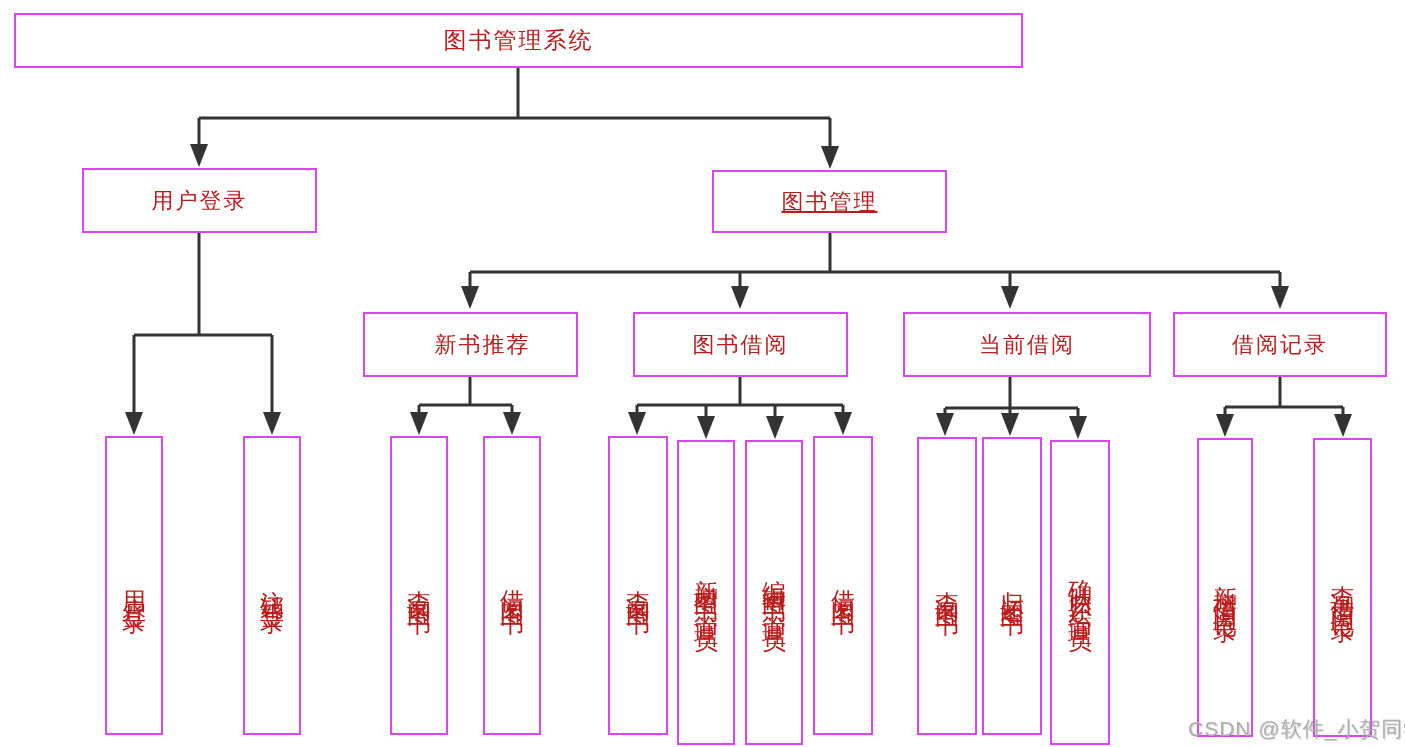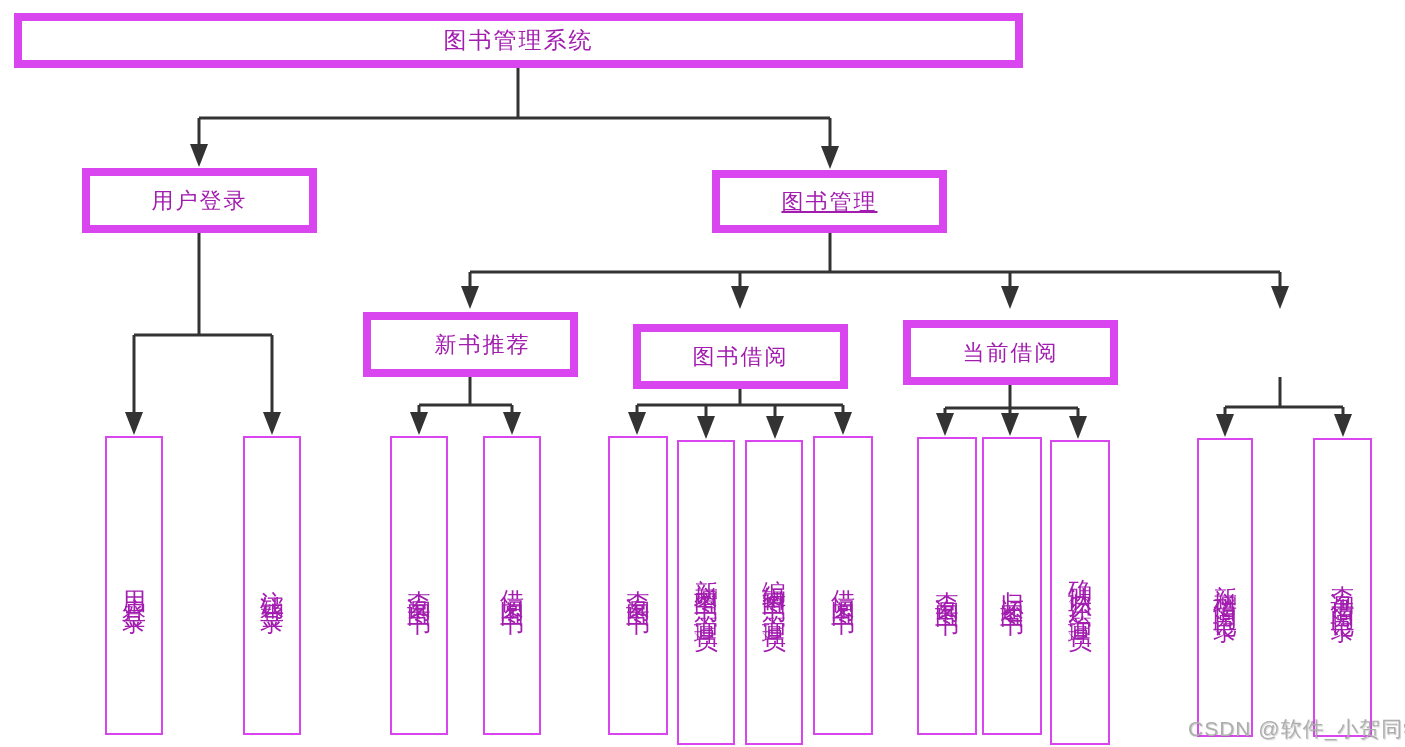--- a/index.html
+++ b/index.html
@@ -5,23 +5,23 @@
   html,body{margin:0;padding:0;}
   body{
     width:1405px;height:747px;position:relative;overflow:hidden;
     background:#ffffff;
     font-family:"Liberation Sans","DejaVu Sans",sans-serif;
     color:#3f3f3f;
   }
   .canvas{position:absolute;left:0;top:0;width:1405px;height:747px;}
   svg.connectors{position:absolute;left:0;top:0;z-index:1;}
   .node{
-    position:absolute;z-index:2;background:#ffffff;border:8px solid #d946ef;
+    position:absolute;z-index:2;background:#ffffff;border:2px solid #d946ef;
     display:flex;align-items:center;justify-content:center;
-    box-sizing:border-box;color:#a21caf;
+    box-sizing:border-box;color:#b91c1c;
   }
   .node.h{font-size:22px;letter-spacing:2px;}
   .node.root{font-size:23px;letter-spacing:2px;}
   .node.leaf{
     border-width:2.5px;
     font-size:24px;line-height:1;
     writing-mode:vertical-rl;
     letter-spacing:0.3em;
   }
   .watermark{
@@ -101,22 +101,23 @@
       <polygon points="1334,414 1352,414 1343,437"></polygon>
     </g>
   </svg>
 
   <div class="node root" style="left:14px;top:13px;width:1009px;height:55px;">图书管理系统</div>
 
   <div class="node h" style="left:82px;top:168px;width:235px;height:65px;">用户登录</div>
   <div class="node h" style="left:712px;top:170px;width:235px;height:63px;text-decoration:underline;">图书管理</div>
 
   <div class="node h" style="left:363px;top:312px;width:215px;height:65px;padding-left:24px;">新书推荐</div>
-  <div class="node h" style="left:633px;top:324px;width:215px;height:65px;">图书借阅</div>
-  <div class="node h" style="left:903px;top:312px;width:215px;height:65px;margin-top:8px;">当前借阅</div>
+  <div class="node h" style="left:633px;top:312px;width:215px;height:65px;">图书借阅</div>
+  <div class="node h" style="left:903px;top:312px;width:248px;height:65px;">当前借阅</div>
+  <div class="node h" style="left:1173px;top:312px;width:214px;height:65px;">借阅记录</div>
 
   <div class="node leaf" style="left:105px;top:436px;width:58px;height:299px;">用户登录</div>
   <div class="node leaf" style="left:243px;top:436px;width:58px;height:299px;">注销登录</div>
 
   <div class="node leaf" style="left:390px;top:436px;width:58px;height:299px;">查询图书</div>
   <div class="node leaf" style="left:483px;top:436px;width:58px;height:299px;">借阅图书</div>
 
   <div class="node leaf" style="left:608px;top:436px;width:60px;height:299px;">查询图书</div>
   <div class="node leaf" style="left:677px;top:440px;width:58px;height:305px;">新增图书（管理员）</div>
   <div class="node leaf" style="left:745px;top:440px;width:58px;height:305px;">编辑图书（管理员）</div>

